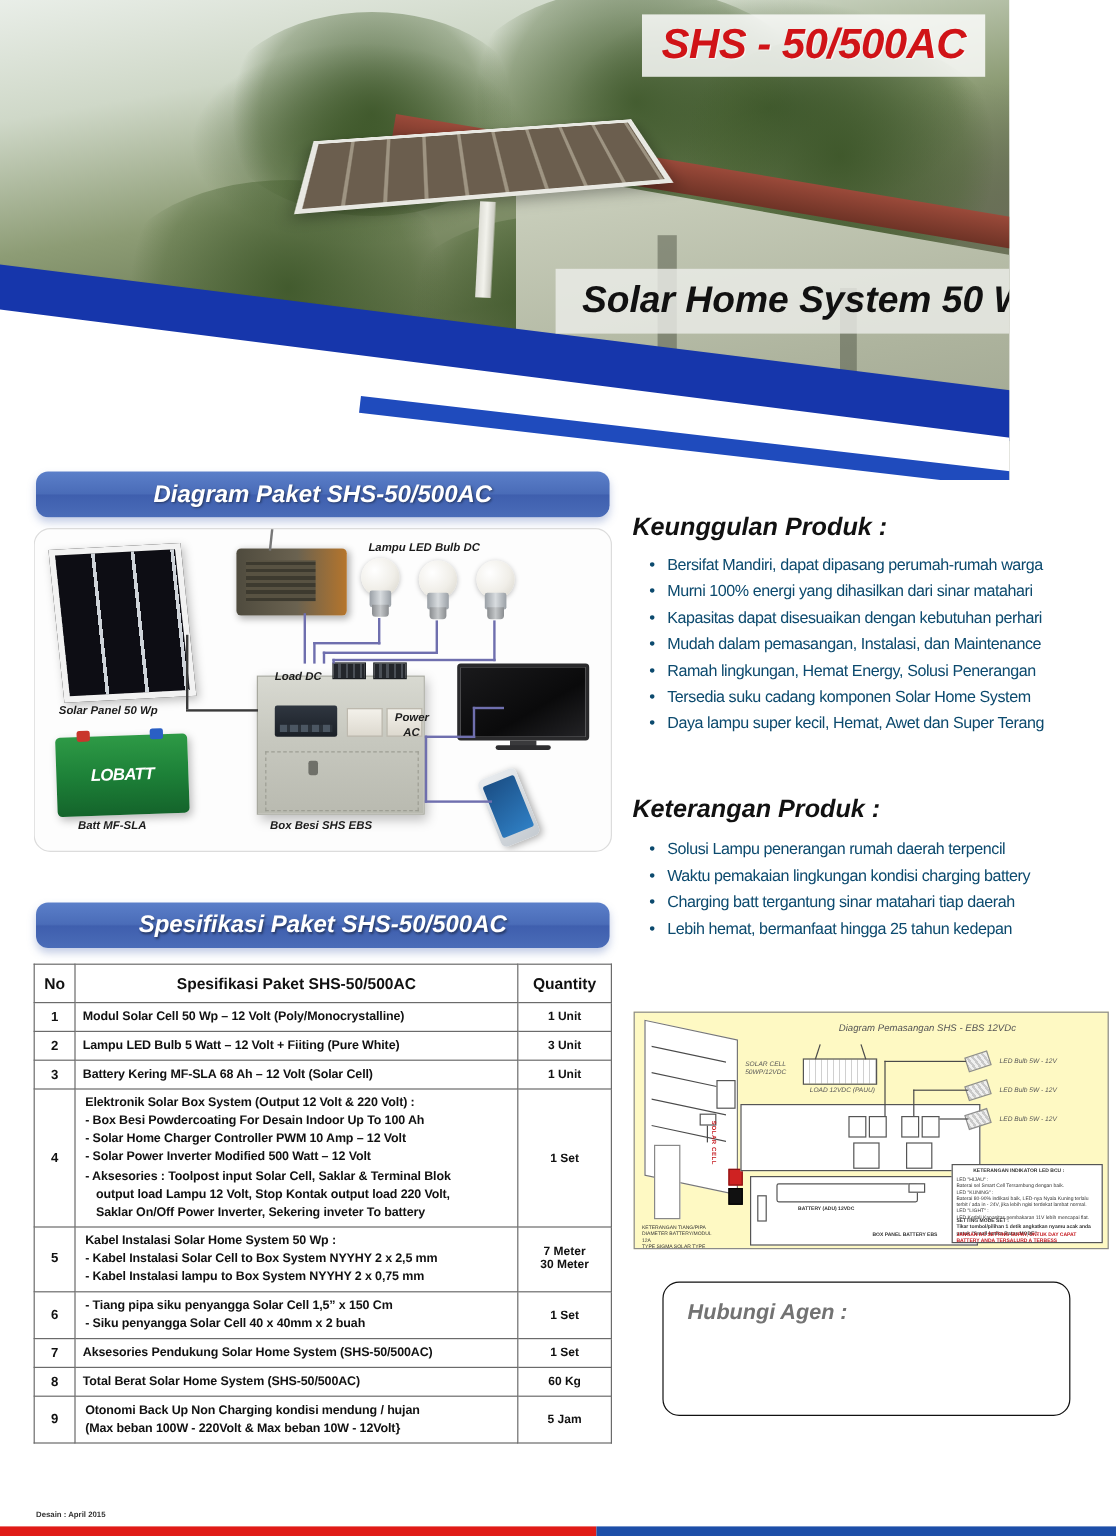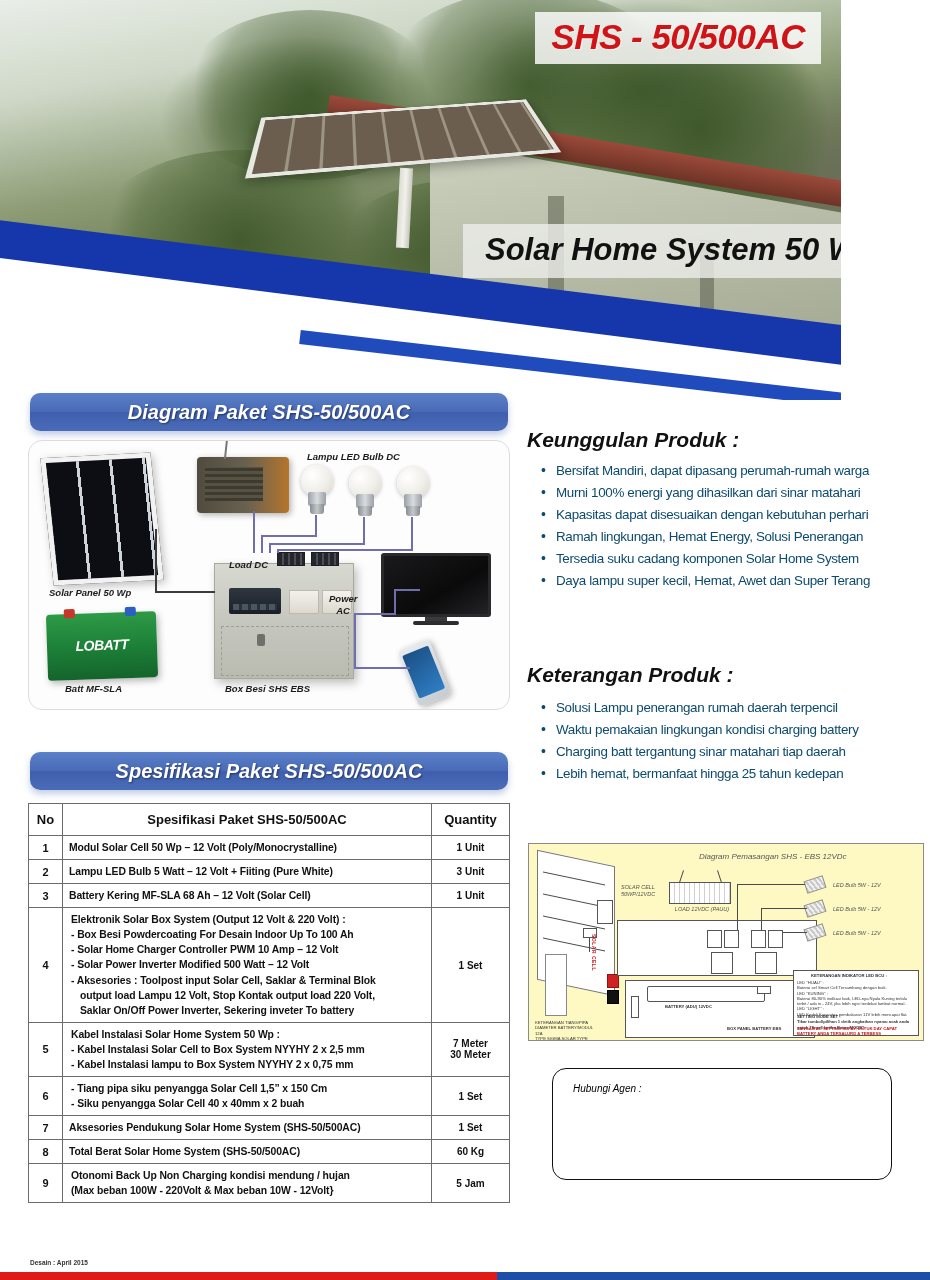--- a/index.html
+++ b/index.html
@@ -286,21 +286,21 @@
     writing-mode: vertical-rl; letter-spacing:.5px;
   }
 
   
   .agent-box {
     position:absolute; left: 552px; top: 1068px; width: 340px; height: 112px;
     border: 1.6px solid #111; border-radius: 14px; background:#fff;
   }
   .agent-box .alab {
     position:absolute; left: 20px; top: 14px;
-    font-size: 10px; font-weight:normal; font-style:italic; color:#000000;
+    font-size: 18px; font-weight:bold; font-style:italic; color:#737373;
   }
 
   
   table.spec {
     position:absolute; left: 28px; top: 803px; width: 482px;
     border-collapse: collapse;
     font-size: 10.4px; color:#111;
   }
   table.spec th, table.spec td {
     border: 1px solid #6b6b6b;
@@ -427,20 +427,21 @@
   <div class="wire" style="left:365px;top:148px;width:26px;height:2px;"></div>
   <div class="wire" style="left:325px;top:172px;width:2px;height:56px;"></div>
   <div class="wire" style="left:325px;top:226px;width:56px;height:2px;"></div>
 </div>
 
 <div class="rhead" id="head-keunggulan">Keunggulan Produk :</div>
 <ul class="blist" id="list-keunggulan">
   <li>Bersifat Mandiri, dapat dipasang perumah-rumah warga</li>
   <li>Murni 100% energi yang dihasilkan dari sinar matahari</li>
   <li>Kapasitas dapat disesuaikan dengan kebutuhan perhari</li>
+  <li>Mudah dalam pemasangan, Instalasi, dan Maintenance</li>
   <li>Ramah lingkungan, Hemat Energy, Solusi Penerangan</li>
   <li>Tersedia suku cadang komponen Solar Home System</li>
   <li>Daya lampu super kecil, Hemat, Awet dan Super Terang</li>
 </ul>
 
 <div class="rhead" id="head-keterangan">Keterangan Produk :</div>
 <ul class="blist" id="list-keterangan">
   <li>Solusi Lampu penerangan rumah daerah terpencil</li>
   <li>Waktu pemakaian lingkungan kondisi charging battery</li>
   <li>Charging batt tergantung sinar matahari tiap daerah</li>

